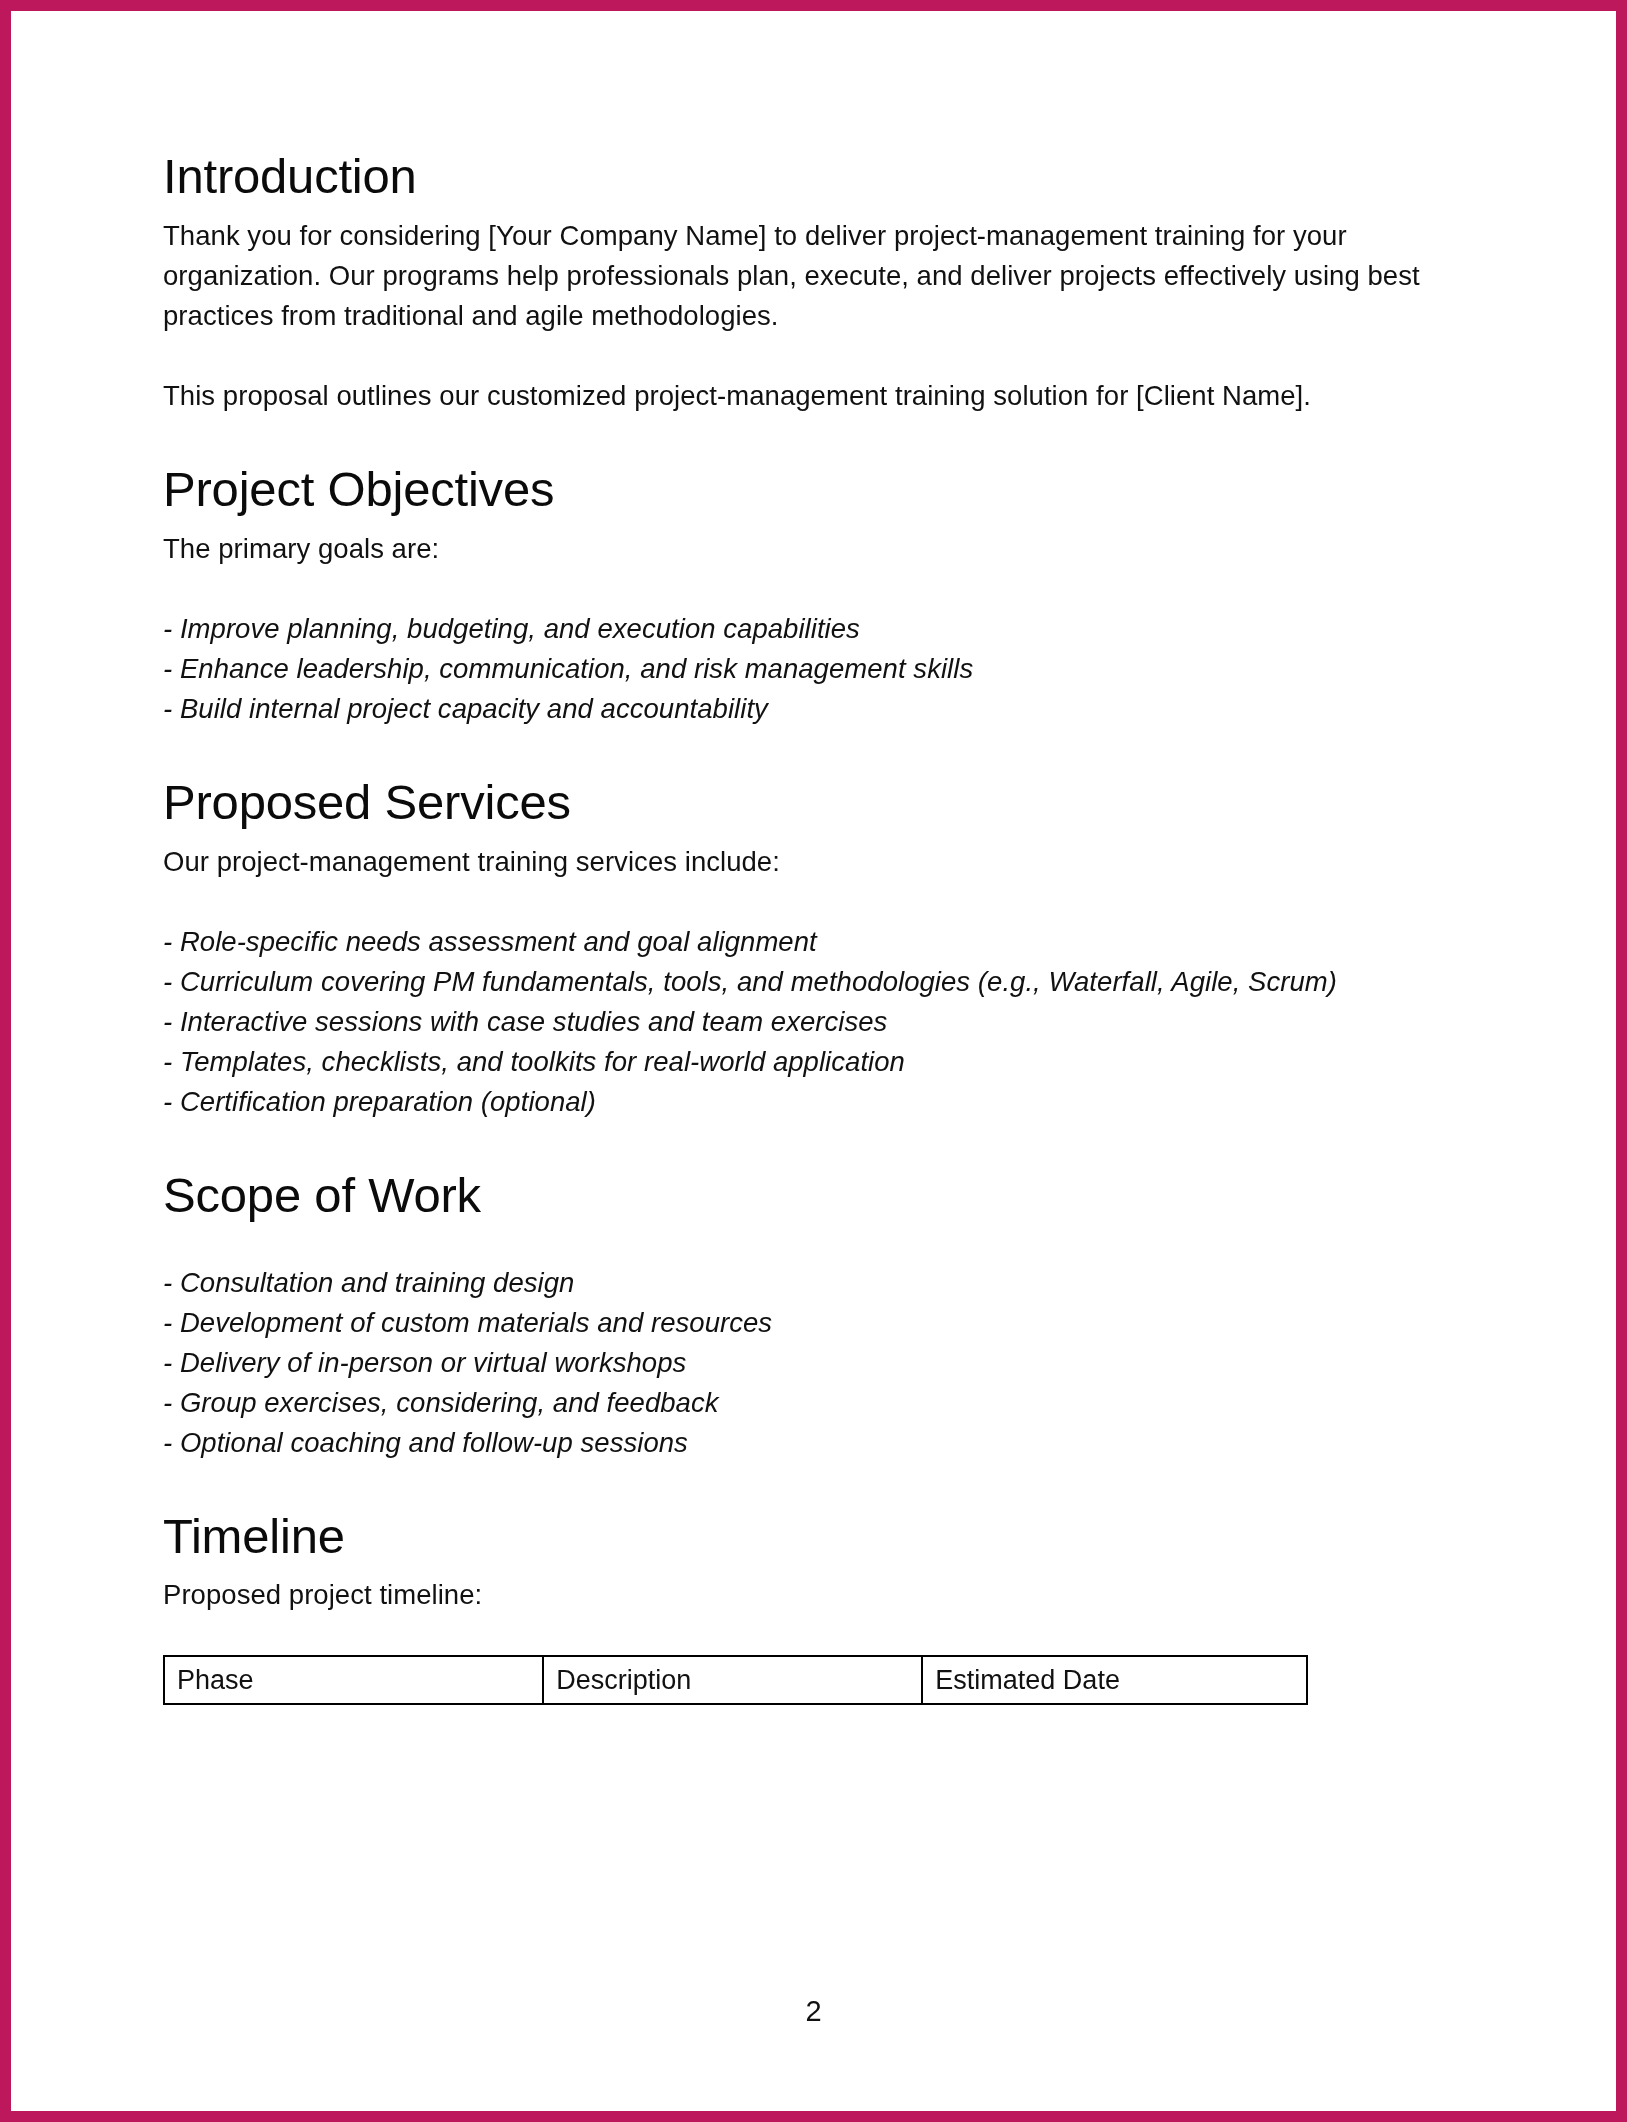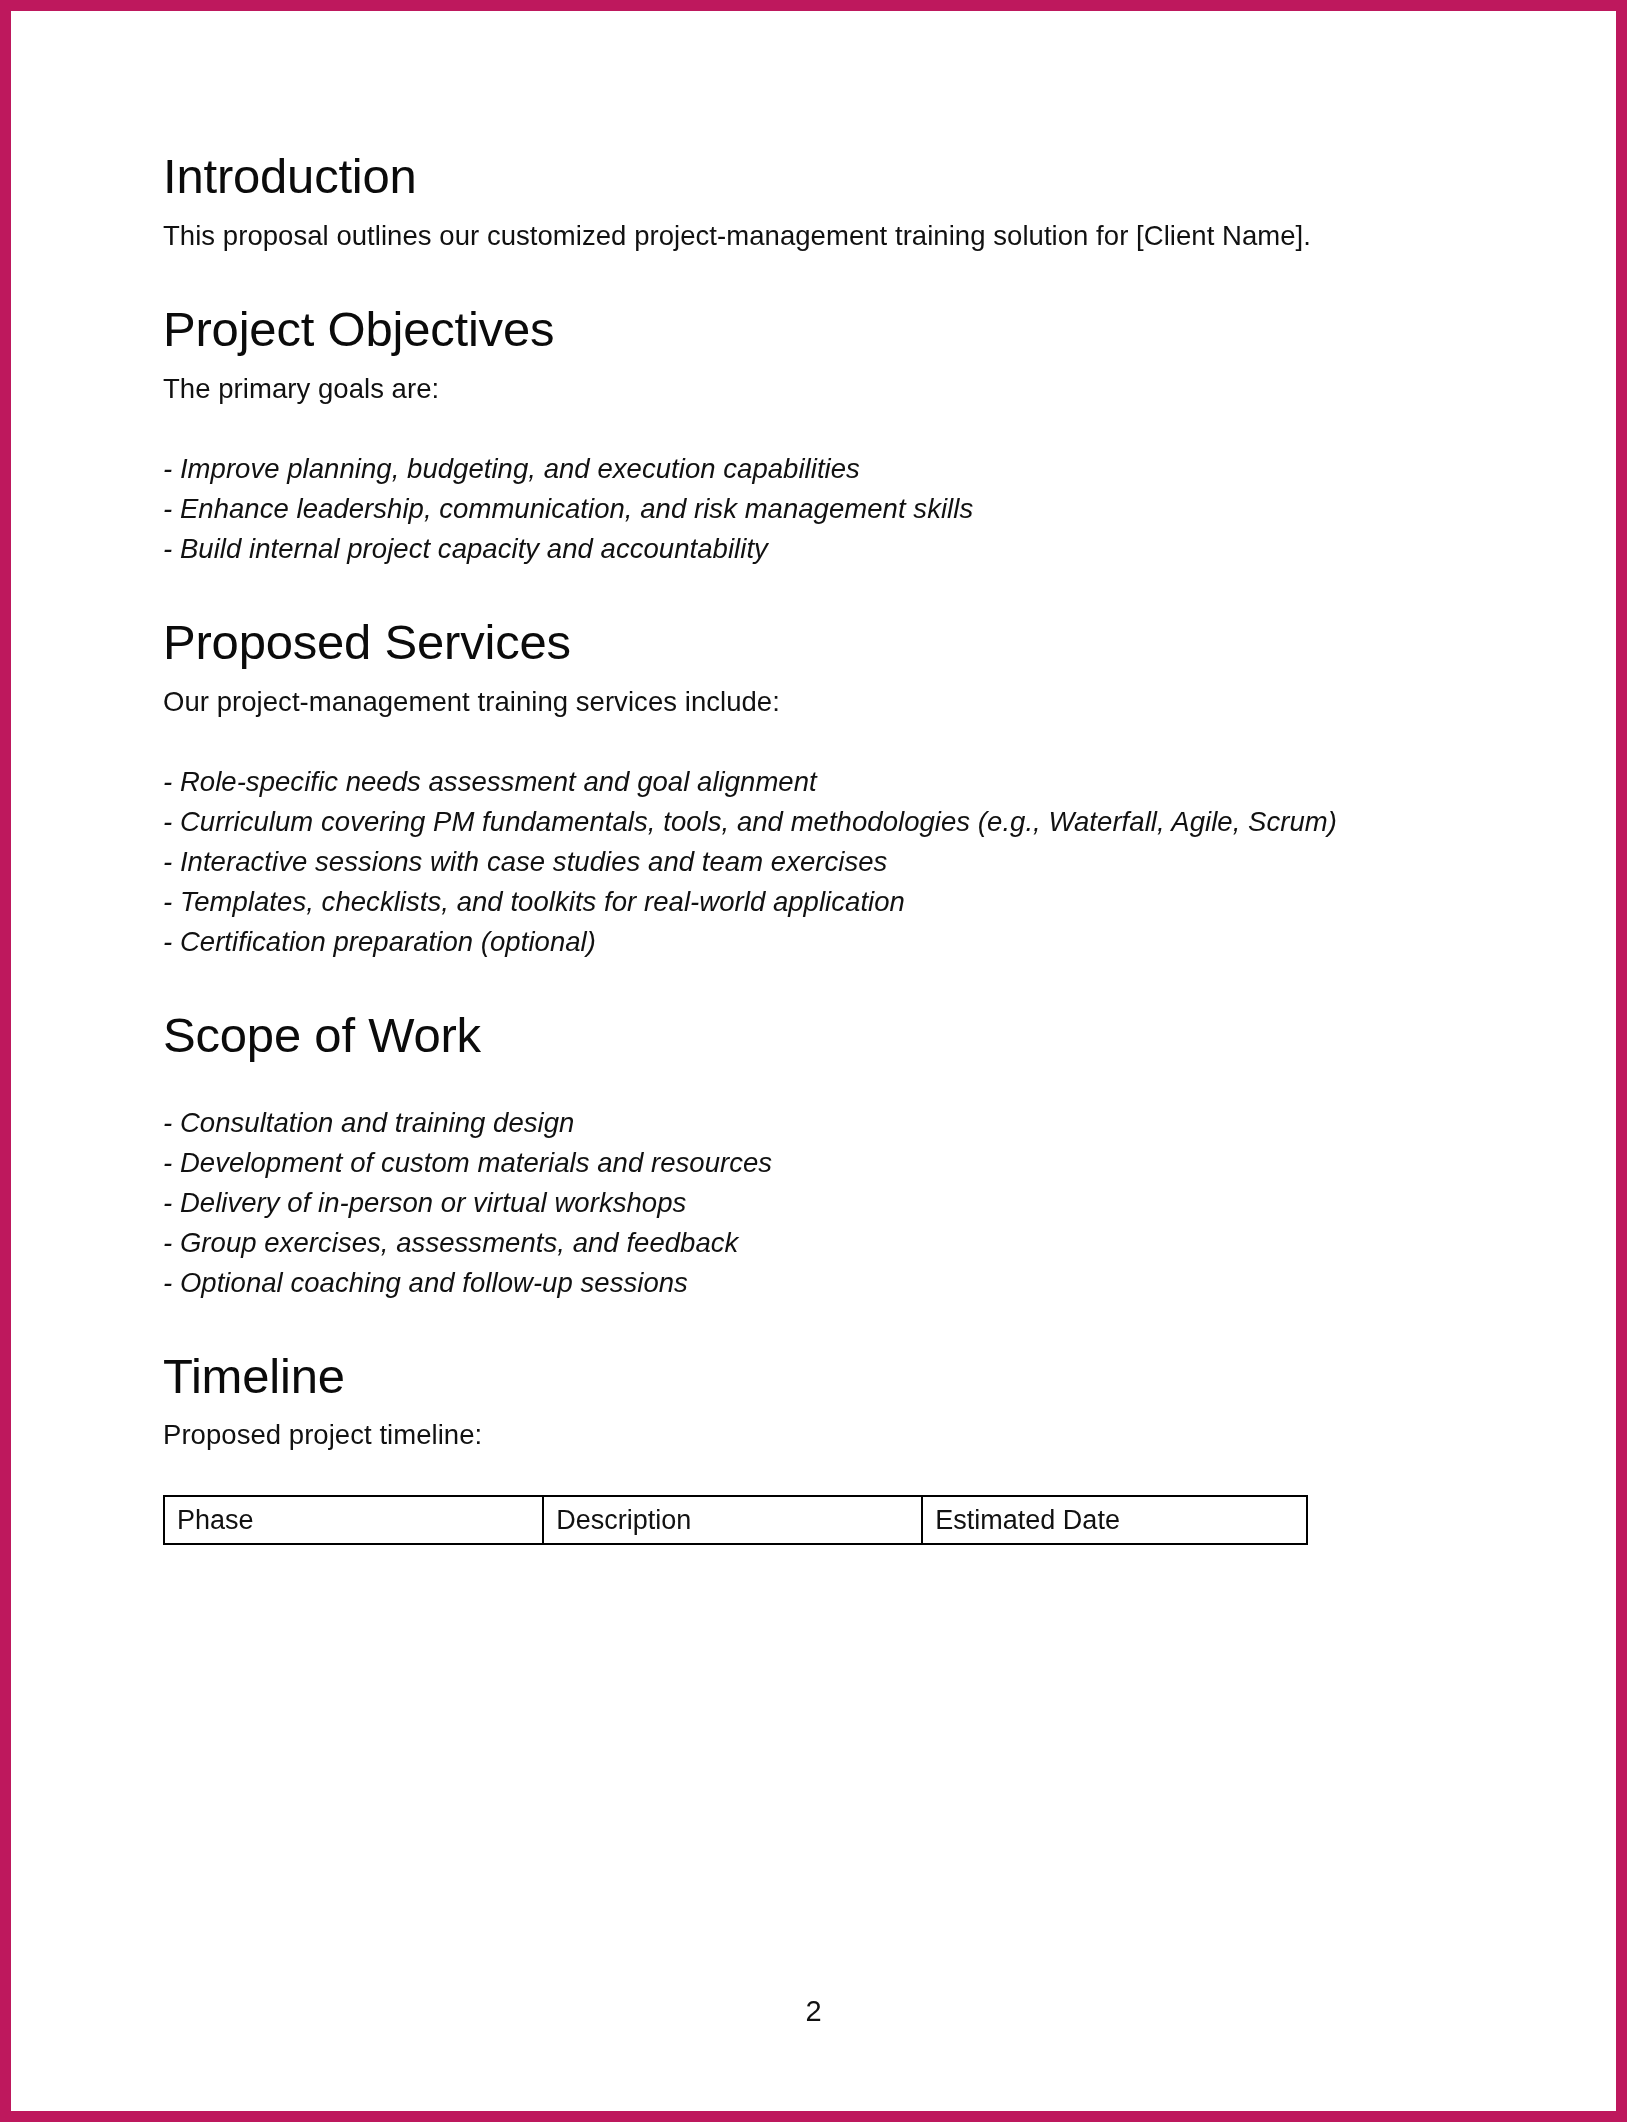--- a/index.html
+++ b/index.html
@@ -136,20 +136,21 @@
 </head>
 <body>
 
 <div class="page-frame">
   <div class="page-sheet">
 
     <div class="content">
 
       <section class="section">
         <h1 class="section-title">Introduction</h1>
+        <p class="body-text">Thank you for considering [Your Company Name] to deliver project-management training for your organization. Our programs help professionals plan, execute, and deliver projects effectively using best practices from traditional and agile methodologies.</p>
         <p class="body-text">This proposal outlines our customized project-management training solution for [Client Name].</p>
       </section>
 
       <section class="section">
         <h1 class="section-title">Project Objectives</h1>
         <p class="body-text lead">The primary goals are:</p>
         <ul class="dash-list">
           <li>- Improve planning, budgeting, and execution capabilities</li>
           <li>- Enhance leadership, communication, and risk management skills</li>
           <li>- Build internal project capacity and accountability</li>
@@ -167,21 +168,21 @@
           <li>- Certification preparation (optional)</li>
         </ul>
       </section>
 
       <section class="section">
         <h1 class="section-title">Scope of Work</h1>
         <ul class="dash-list">
           <li>- Consultation and training design</li>
           <li>- Development of custom materials and resources</li>
           <li>- Delivery of in-person or virtual workshops</li>
-          <li>- Group exercises, assessments, and feedback</li>
+          <li>- Group exercises, considering, and feedback</li>
           <li>- Optional coaching and follow-up sessions</li>
         </ul>
       </section>
 
       <section class="section">
         <h1 class="section-title">Timeline</h1>
         <p class="body-text lead">Proposed project timeline:</p>
 
         <table class="timeline-table">
           <thead>

